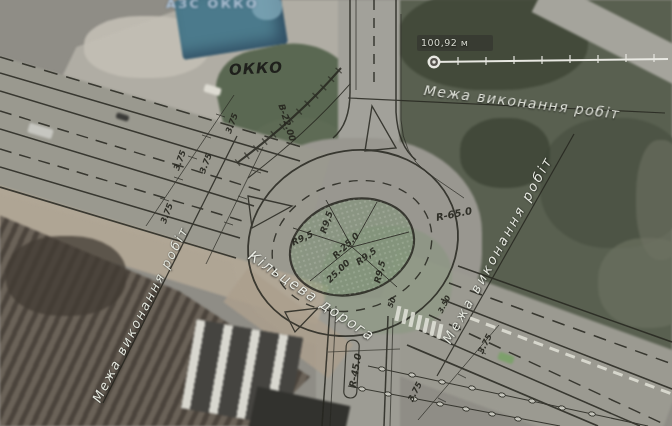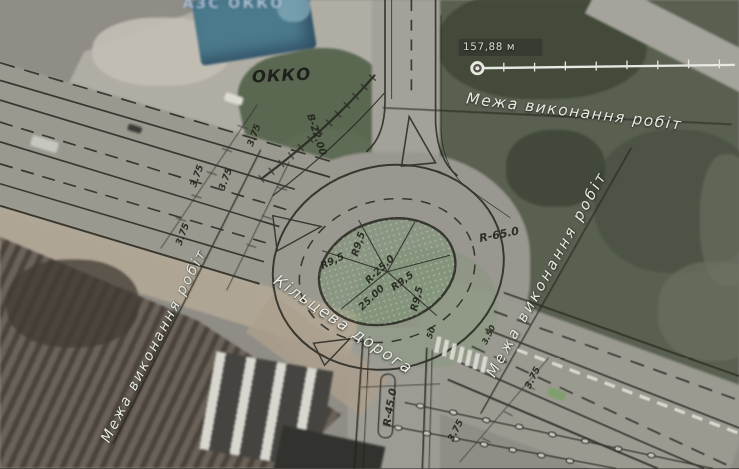--- a/index.html
+++ b/index.html
@@ -206,21 +206,21 @@
       <line x1="570" y1="55" x2="570" y2="63" stroke-width="1.2"></line>
       <line x1="598" y1="55" x2="598" y2="63" stroke-width="1.2"></line>
       <line x1="626" y1="54" x2="626" y2="62" stroke-width="1.2"></line>
       <line x1="654" y1="54" x2="654" y2="62" stroke-width="1.2"></line>
       <circle cx="434" cy="62" r="5.2" stroke-width="2.6" fill="#55524c"></circle>
       <circle cx="434" cy="62" r="1.8" fill="#e8e8e2" stroke="none"></circle>
     </g>
   </svg>
 
   <div id="scale-patch"></div>
-  <div class="wlbl" style="left:421px;top:37px;font-size:9.5px;font-style:normal;letter-spacing:.5px;color:#d9dcd2;">157,88 м</div>
+  <div class="wlbl" style="left:421px;top:37px;font-size:9.5px;font-style:normal;letter-spacing:.5px;color:#d9dcd2;">100,92 м</div>
 
   <div class="dlbl" style="left:229px;top:61px;font-size:15px;font-weight:bold;color:#1b1b18;transform:rotate(-3deg);letter-spacing:1px;">ОККО</div>
 
   <div class="wlbl" style="left:424px;top:82px;font-size:14px;letter-spacing:1.5px;transform:rotate(7deg);">Межа виконання робіт</div>
   <div class="wlbl" style="left:446px;top:334px;font-size:13.5px;letter-spacing:2.5px;transform:rotate(-61deg);">Межа виконання робіт</div>
   <div class="wlbl" style="left:96px;top:394px;font-size:13px;letter-spacing:2px;transform:rotate(-63deg);">Межа виконання робіт</div>
 
   <div class="wlbl" style="left:250px;top:246px;font-size:14.5px;letter-spacing:1.5px;color:#eceee6;transform:rotate(34deg);">Кільцева дорога</div>
 
   <div class="dlbl" style="left:281px;top:99px;font-size:9px;transform:rotate(72deg);">В-22.00</div>

